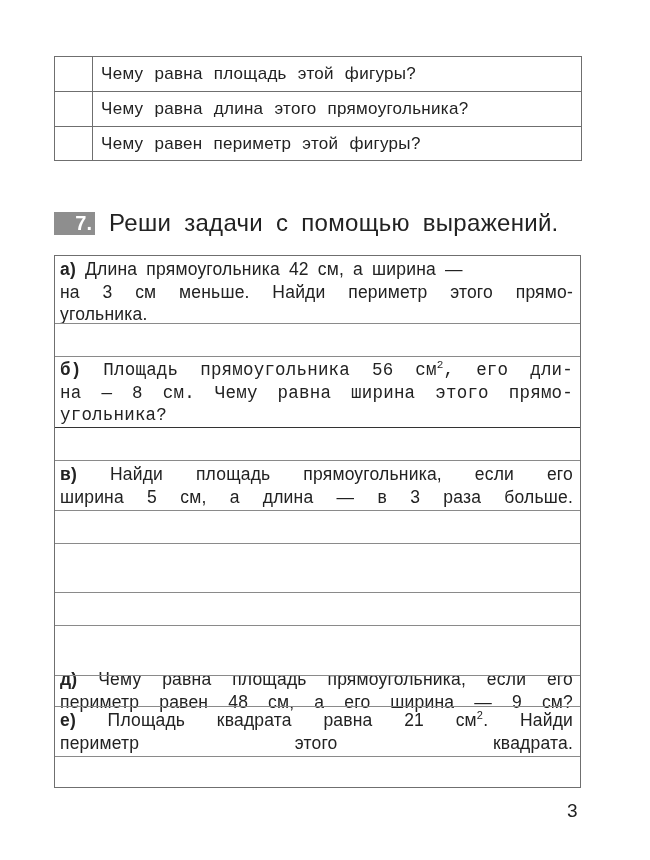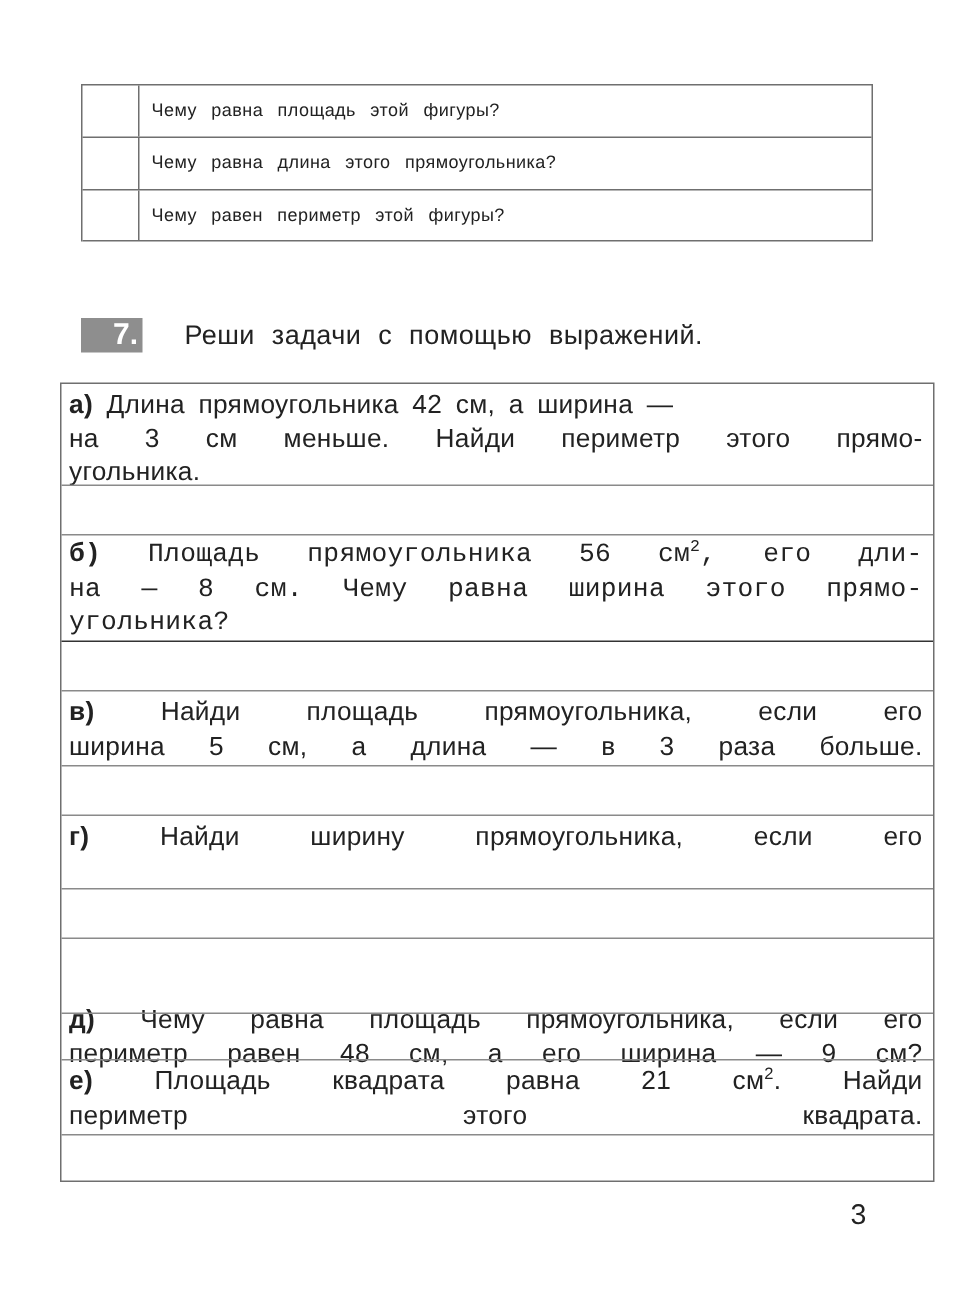--- a/index.html
+++ b/index.html
@@ -1,25 +1,25 @@
 <!DOCTYPE html>
 <html><head>
 <meta charset="utf-8">
 <style>
   html, body { margin: 0; padding: 0; background: #ffffff; }
   body { width: 650px; height: 860px; position: relative; overflow: hidden;
          font-family: "Liberation Sans", "DejaVu Sans", sans-serif; color: #222; }
   .qtable { position: absolute; left: 54px; top: 56px; width: 528px; border: 1.5px solid #6f6f6f; border-bottom: none; box-sizing: border-box; }
   .qrow { display: flex; height: 34.75px; border-bottom: 1.5px solid #6f6f6f; box-sizing: border-box; }
   .qcell-empty { width: 38px; border-right: 1.5px solid #6f6f6f; box-sizing: border-box; }
-  .qcell-text { flex: 1; padding-left: 8px; font-size: 12px; line-height: 33px; word-spacing: 6px; letter-spacing: 0.3px; white-space: nowrap; }
+  .qcell-text { flex: 1; padding-left: 8px; font-size: 17px; line-height: 33px; word-spacing: 6px; letter-spacing: 0.3px; white-space: nowrap; }
   .task-header { position: absolute; left: 54px; top: 211px; height: 24px; display: flex; align-items: center; }
   .badge { width: 41px; height: 23px; background: #8e8e8e; color: #fff; font-weight: bold; font-size: 20px; line-height: 23px; text-align: right; padding-right: 3px; box-sizing: border-box; }
-  .task-title { margin-left: 28px; font-size: 18px; word-spacing: 6px; letter-spacing: 0.3px; white-space: nowrap; }
-  .tasks { position: absolute; left: 40px; top: 255px; width: 583px; height: 533px; border: 1.5px solid #6f6f6f; box-sizing: border-box; }
+  .task-title { margin-left: 14px; font-size: 24px; word-spacing: 6px; letter-spacing: 0.3px; white-space: nowrap; }
+  .tasks { position: absolute; left: 54px; top: 255px; width: 527px; height: 533px; border: 1.5px solid #6f6f6f; box-sizing: border-box; }
   .task-text { position: absolute; left: 5px; right: 7px; font-size: 17.5px; line-height: 22.5px; text-align: justify; text-align-last: justify; word-spacing: 4px; letter-spacing: 0.2px; }
   .label { font-weight: bold; }
   .sep { position: absolute; left: 0; right: 0; height: 0; border-top: 1.5px solid #8a8a8a; }
   .sep.dark { border-top-color: #333; }
   .answer { position: absolute; left: 0; right: 0; }
   sup { font-size: 11px; vertical-align: 7px; line-height: 0; }
   .page-num { position: absolute; left: 567px; top: 800px; font-size: 19px; }
   .line { display: block; white-space: nowrap; }
   .j { display: flex; justify-content: space-between; }
 </style>
@@ -70,21 +70,20 @@
 
   <div class="task-text" style="top:207px;">
     <span class="line"><span class="label">в)</span> <span>Найди площадь прямоугольника, если его</span></span>
     <span class="line">ширина 5 см, а длина — в 3 раза больше.</span>
   </div>
   <div class="sep" style="top:254px;"></div>
   <div class="answer" style="top:255px;height:32px;"></div>
   <div class="sep" style="top:287px;"></div>
 
   <div class="task-text" style="top:290px;">
-    <span class="line"><span class="label">г)</span> <span>Найди ширину прямоугольника, если его</span></span>
   </div>
   <div class="sep" style="top:336px;"></div>
   <div class="answer" style="top:337px;height:32px;"></div>
   <div class="sep" style="top:369px;"></div>
 
   <div class="task-text" style="top:372px;margin-top:40px;">
     <span class="line"><span class="label">д)</span> <span>Чему равна площадь прямоугольника, если его</span></span>
     <span class="line">периметр равен 48 см, а его ширина — 9 см?</span>
   </div>
   <div class="sep" style="top:419px;"></div>

